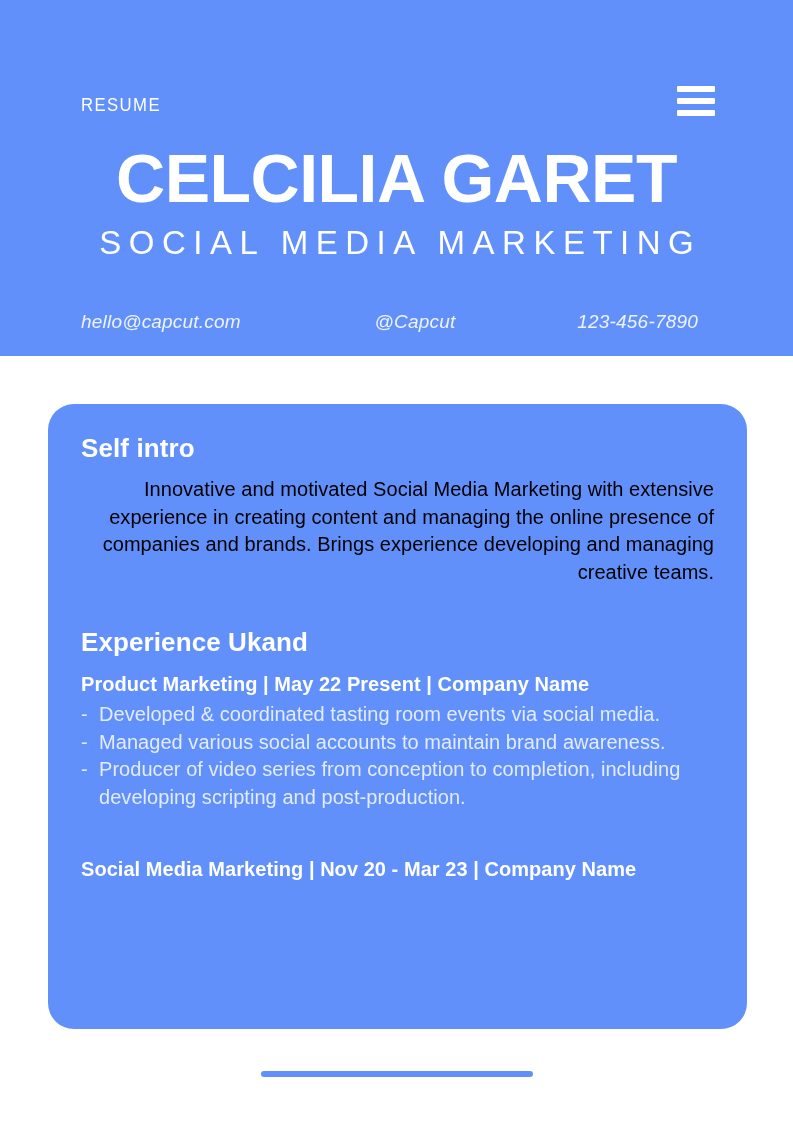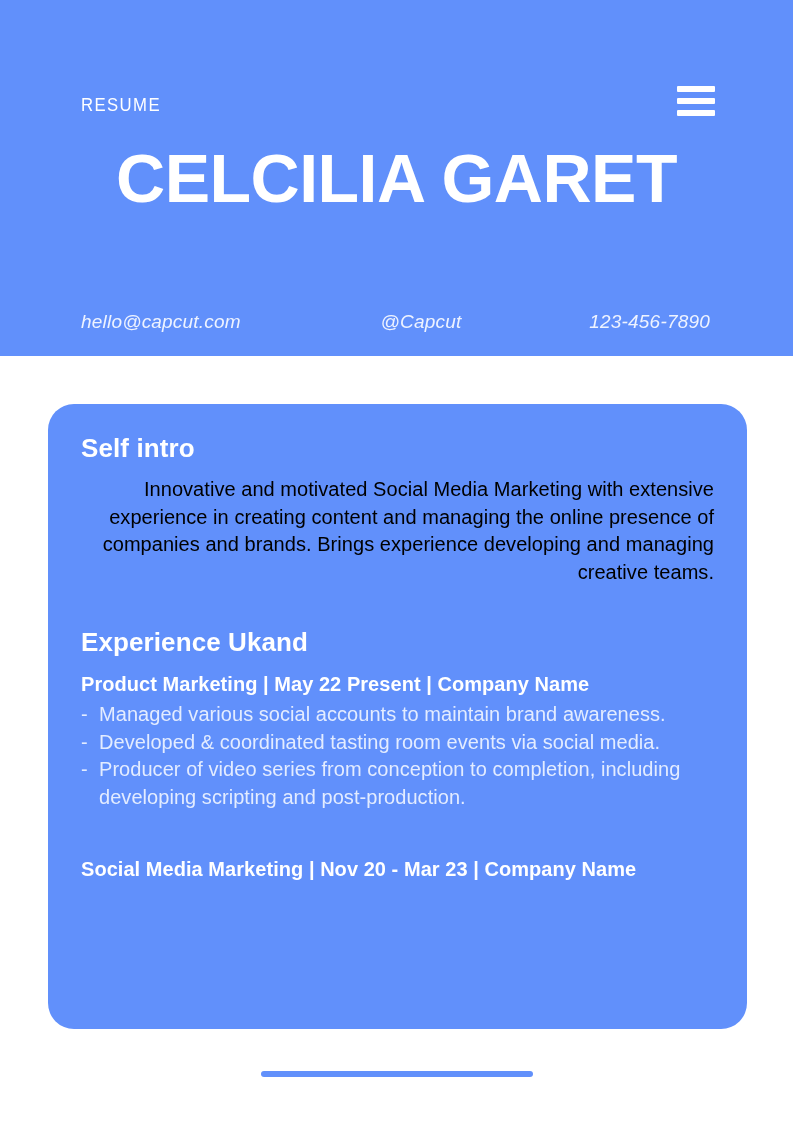--- a/index.html
+++ b/index.html
@@ -107,21 +107,21 @@
   }
   .contact-item {
     color: #eef3ff;
     font-size: 19px;
     font-style: italic;
     font-weight: 400;
     letter-spacing: 0.2px;
     white-space: nowrap;
   }
   .contact-item.c-mid { margin-left: 12px; }
-  .contact-item.c-right { margin-right: 2px; }
+  .contact-item.c-right { margin-right: 14px; }
 
   
   .card {
     position: absolute;
     top: 404px;
     left: 48px;
     width: 699px;
     height: 625px;
     background: #6190fb;
     border-radius: 26px;
@@ -209,42 +209,43 @@
 
       <div class="menu-icon">
         <span></span>
         <span></span>
         <span></span>
       </div>
     </div>
 
     <div class="name">CELCILIA GARET</div>
 
+    <div class="subtitle">SOCIAL MEDIA MARKETING</div>
 
     <div class="contact-row">
       <div class="contact-item c-left">hello@capcut.com</div>
       <div class="contact-item c-mid">@Capcut</div>
       <div class="contact-item c-right">123-456-7890</div>
     </div>
   </div>
 
   <div class="card">
 
     <div class="section-heading">Self intro</div>
 
     <div class="intro-text">Innovative and motivated Social Media Marketing with extensive experience in creating content and managing the online presence of companies and brands. Brings experience developing and managing creative teams.</div>
 
     <div class="exp-heading-wrap">
       <div class="section-heading">Experience Ukand</div>
 
       <div class="job job-first">
         <div class="job-title">Product Marketing | May 22 Present | Company Name</div>
         <ul class="bullets">
+          <li class="bullet">Developed &amp; coordinated tasting room events via social media.</li>
           <li class="bullet">Managed various social accounts to maintain brand awareness.</li>
-          <li class="bullet">Developed &amp; coordinated tasting room events via social media.</li>
           <li class="bullet">Producer of video series from conception to completion, including developing scripting and post-production.</li>
         </ul>
       </div>
 
       <div class="job job-second">
         <div class="job-title">Social Media Marketing | Nov 20 - Mar 23 | Company Name</div>
       </div>
     </div>
   </div>
 

